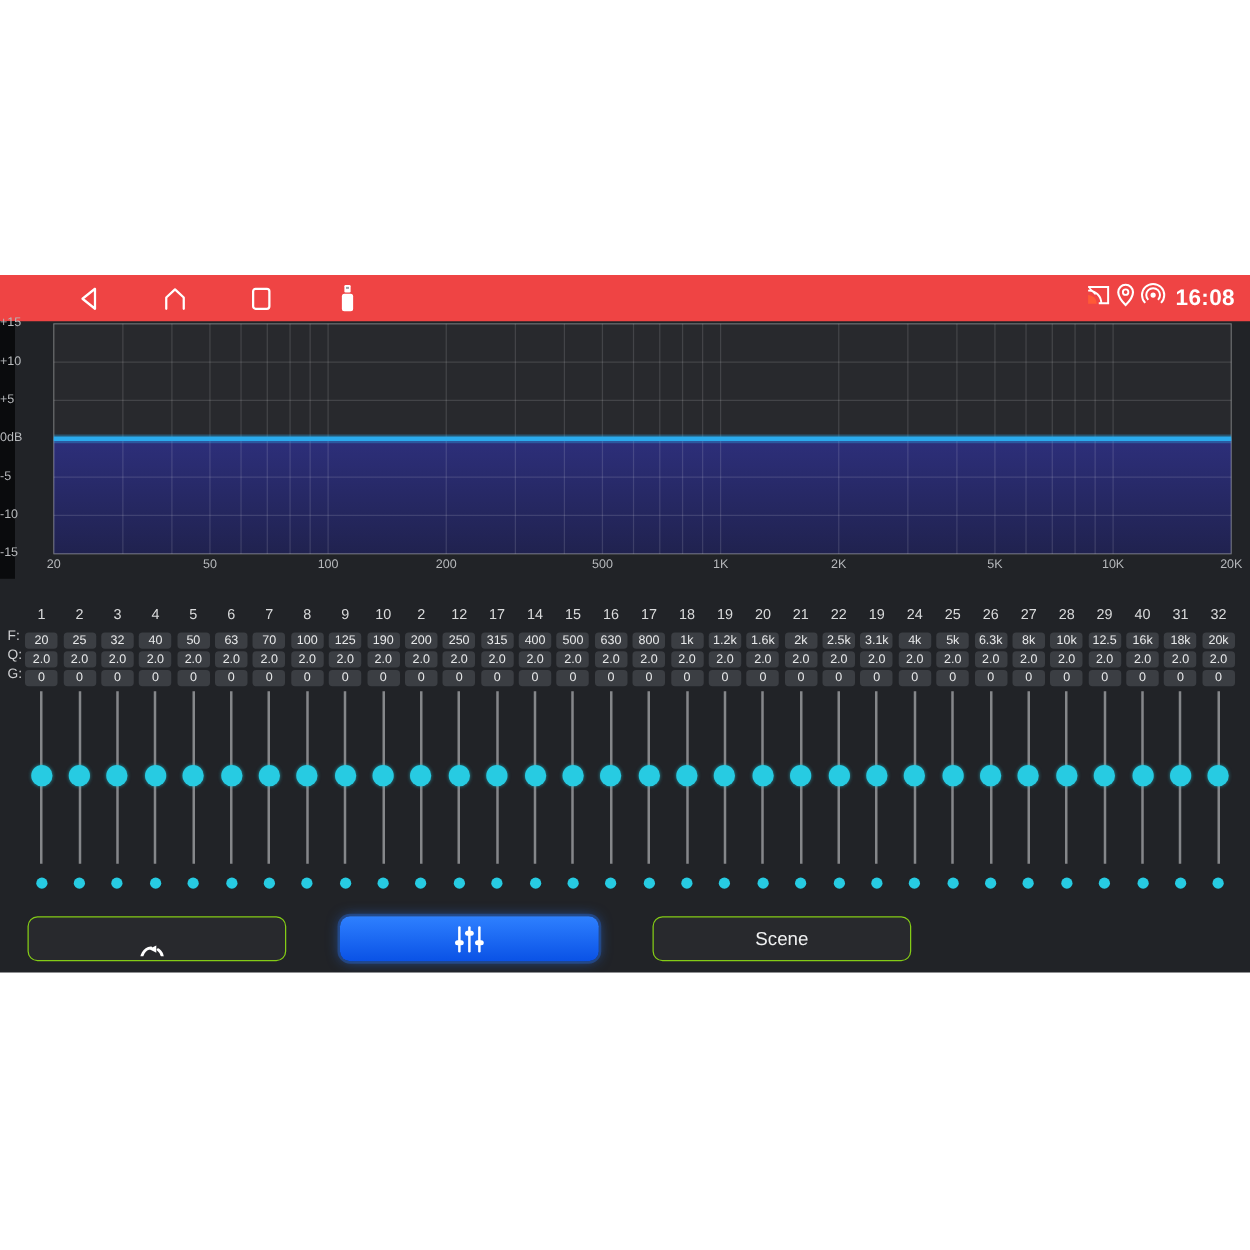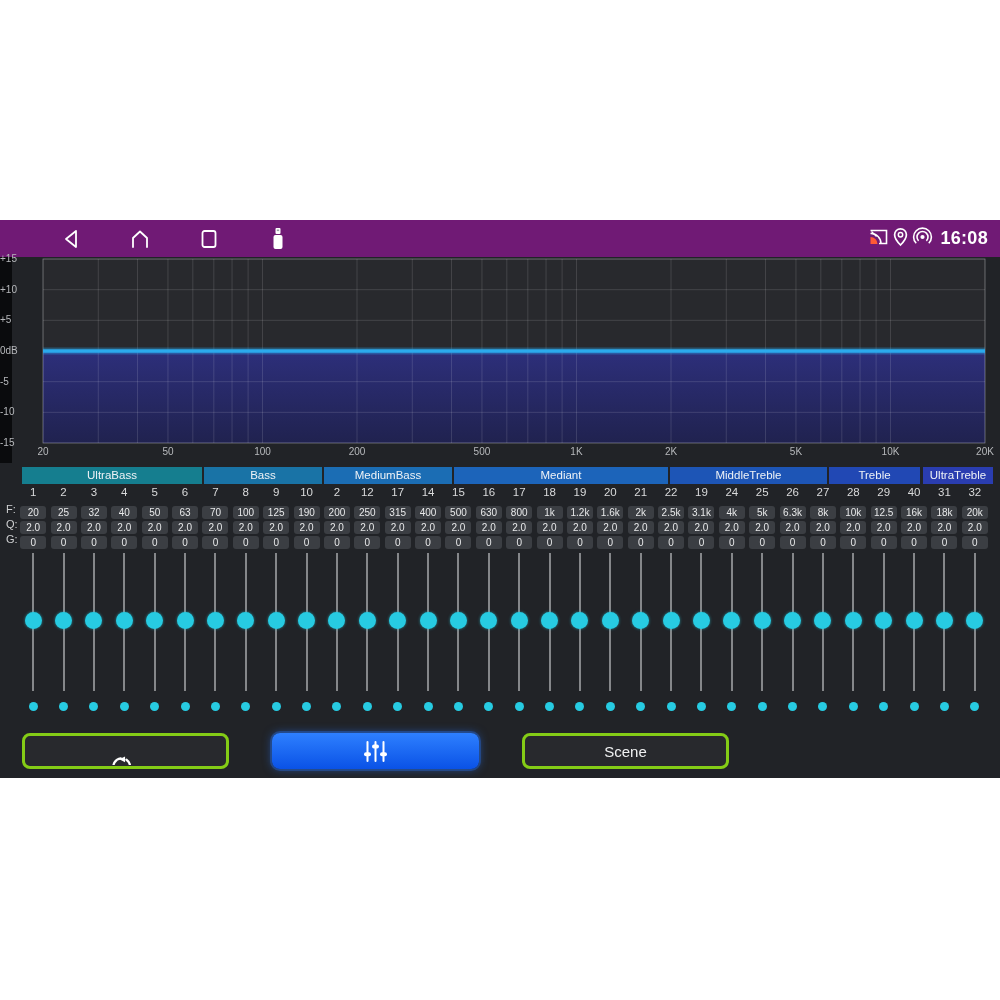--- a/index.html
+++ b/index.html
@@ -1,21 +1,21 @@
 <!DOCTYPE html>
 <html><head>
 <meta charset="utf-8">
 <style>
   html,body{margin:0;padding:0;background:#ffffff;}
   .screen{position:relative;width:1000px;height:1000px;background:#ffffff;overflow:hidden;
           font-family:"Liberation Sans","DejaVu Sans",sans-serif;}
   .app{position:absolute;left:0;top:220px;width:1000px;height:558px;background:#212327;overflow:hidden;}
 
   
-  .statusbar{position:absolute;left:0;top:0;width:1000px;height:37px;background:#701a75;}
+  .statusbar{position:absolute;left:0;top:0;width:1000px;height:37px;background:#ef4444;}
   .nav-left{position:absolute;left:60px;top:0;height:37px;display:flex;align-items:center;}
   .nav-left .navic{margin-right:47px;display:flex;align-items:center;justify-content:center;width:22px;height:24px;}
   .status-right{position:absolute;right:12px;top:0;height:37px;display:flex;align-items:center;gap:3px;}
   .time{color:#fff;font-weight:bold;font-size:18px;letter-spacing:.3px;margin-left:4px;}
 
   
   .graph-section{position:absolute;left:0;top:37px;width:1000px;height:210px;}
   .left-strip{position:absolute;left:0;top:0;width:12px;height:206px;background:#0a0b0d;}
   #plot{position:absolute;left:0;top:0;}
   .dblabel{position:absolute;left:0;width:38px;font-size:10px;color:#b7b9bc;}
@@ -41,21 +41,21 @@
   #sliders{position:absolute;left:18px;top:330px;width:972px;height:150px;display:flex;}
   .slider-cell{flex:1;position:relative;}
   .track{position:absolute;left:calc(50% - 1px);top:3px;width:2px;height:138px;background:#85878a;}
   .knob{position:absolute;left:calc(50% - 8.5px);top:62px;width:17px;height:17px;border-radius:50%;
         box-shadow:0 0 3px rgba(40,210,230,.6);}
   #dots{position:absolute;left:18px;top:480px;width:972px;height:12px;display:flex;}
   .dot-cell{flex:1;display:flex;align-items:center;justify-content:center;}
   .mini-dot{width:9px;height:9px;border-radius:50%;}
 
   
-  .btn{position:absolute;top:513px;width:207px;height:36px;border-radius:8px;border:3px solid #84cc16;
+  .btn{position:absolute;top:513px;width:207px;height:36px;border-radius:8px;border:1px solid #84cc16;
        background:#28292d;color:#f0f1f2;font-size:15px;display:flex;align-items:center;justify-content:center;
        box-sizing:border-box;cursor:pointer;}
   .btn.active{border:none;background:linear-gradient(180deg,#2e80ff 0%,#0a52e6 100%);
        box-shadow:0 0 0 2px rgba(40,120,255,.30),0 0 10px rgba(40,120,255,.55);}
 </style>
 </head>
 <body>
 
 <div class="screen">
   <div class="app">
@@ -177,29 +177,20 @@
           <div class="freqlabel" style="left: 357px;">200</div>
           <div class="freqlabel" style="left: 481.953px;">500</div>
           <div class="freqlabel" style="left: 576.477px;">1K</div>
           <div class="freqlabel" style="left: 671px;">2K</div>
           <div class="freqlabel" style="left: 795.953px;">5K</div>
           <div class="freqlabel" style="left: 890.477px;">10K</div>
           <div class="freqlabel" style="left: 985px;">20K</div>
         </div>
     </div>
 
-    <div id="band-row">
-        <div class="bandseg" style="left: 22px; width: 180px; background: rgb(21, 126, 143);">UltraBass</div>
-        <div class="bandseg" style="left: 204px; width: 118px; background: rgb(25, 115, 166);">Bass</div>
-        <div class="bandseg" style="left: 324px; width: 128px; background: rgb(27, 109, 180);">MediumBass</div>
-        <div class="bandseg" style="left: 454px; width: 214px; background: rgb(28, 100, 186);">Mediant</div>
-        <div class="bandseg" style="left: 670px; width: 157px; background: rgb(29, 85, 182);">MiddleTreble</div>
-        <div class="bandseg" style="left: 829px; width: 91px; background: rgb(33, 72, 180);">Treble</div>
-        <div class="bandseg" style="left: 923px; width: 70px; background: rgb(42, 61, 176);">UltraTreble</div>
-      </div>
 
     <div id="num-row" class="colrow">
         <div class="cell">1</div>
         <div class="cell">2</div>
         <div class="cell">3</div>
         <div class="cell">4</div>
         <div class="cell">5</div>
         <div class="cell">6</div>
         <div class="cell">7</div>
         <div class="cell">8</div>

